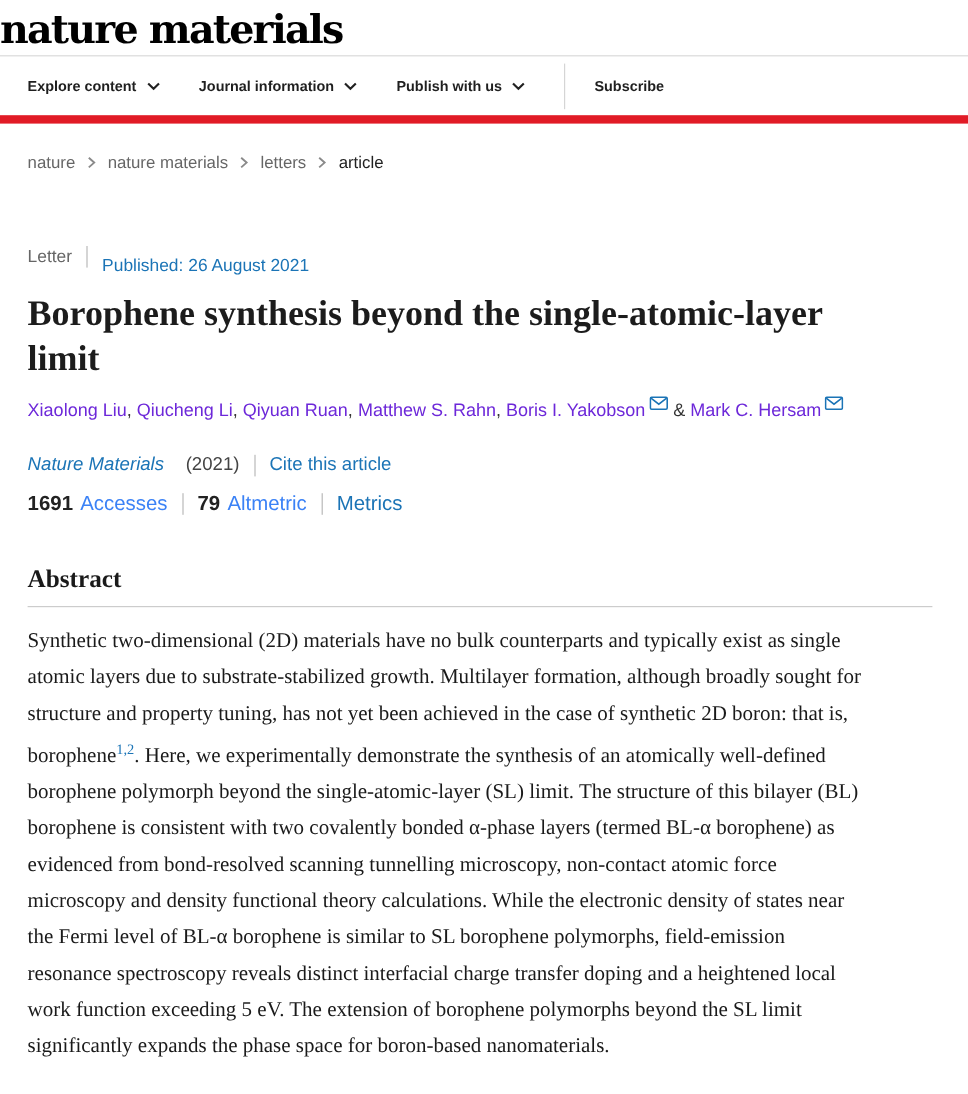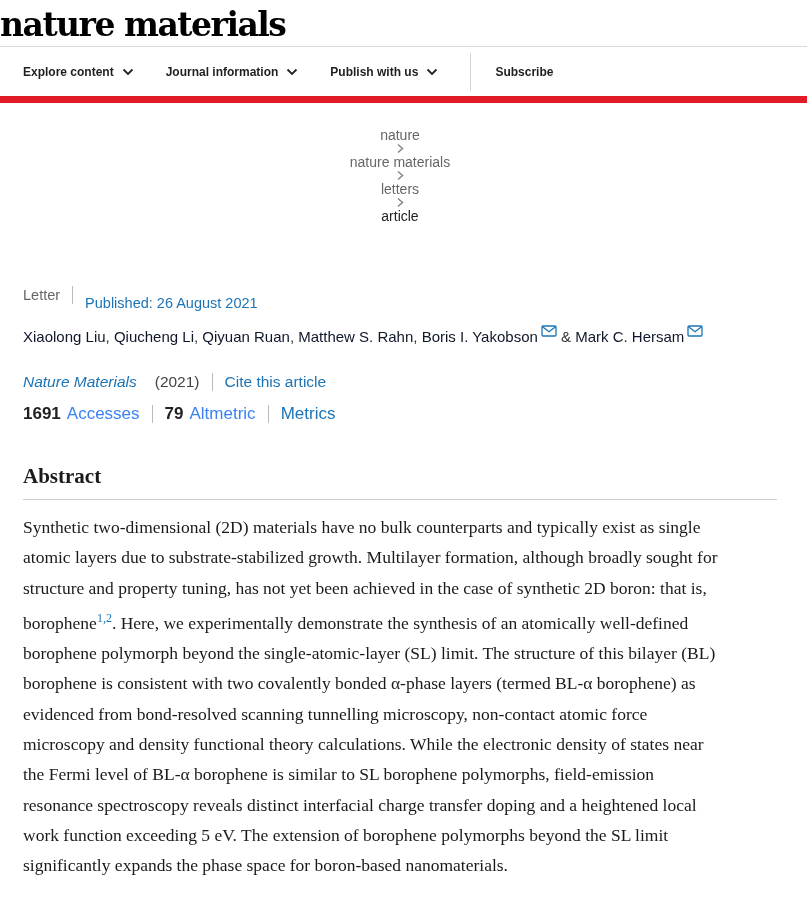--- a/index.html
+++ b/index.html
@@ -24,39 +24,39 @@
   }
   .nav-item {
     display:flex; align-items:center; gap:8px;
     font-weight:700; font-size:12px; color:#1f1f1f;
     margin-right:32px; cursor:pointer; white-space:nowrap;
   }
   .nav-divider { width:1px; height:38px; background:#d5d5d5; margin:0 24px 0 0; }
   .brand-bar { height:7px; background:#e11b26; }
 
   
-  .breadcrumb { margin-top:24px; display:flex; align-items:center; font-size:14px;flex-direction:column; }
+  .breadcrumb { margin-top:24px; display:flex; align-items:center; font-size:14px; }
   .crumb { color:#666; cursor:pointer; }
   .crumb.current { color:#222; cursor:default; }
   .crumb-sep { margin:0 10px; display:inline-flex; align-items:center; }
 
   
   .meta-row { margin-top:55px; display:flex; align-items:center; font-size:14.5px; }
   .type-label { color:#666; }
   .vline { width:1px; height:18px; background:#b9b9b9; margin:0 12px; }
   .published { color:#1b74b6;margin-top:16px; }
 
   .title {
     margin-top:13px; max-width:728px;
     font-family:"Liberation Serif", serif; font-weight:700;
     font-size:30px; line-height:37px; color:#1c1c1c;
   }
 
   .authors { margin-top:16px; font-size:15px; line-height:20px; }
-  .author-link { color:#0f172a; text-decoration:none; cursor:pointer; }
+  .author-link { color:#6d28d9; text-decoration:none; cursor:pointer; }
   .sep { color:#333; white-space:pre; }
   .envelope-icon { color:#1b74b6; transform:translateY(-5px); margin-left:3px; cursor:pointer; }
 
   .journal-row { margin-top:26px; display:flex; align-items:center; font-size:15.5px; }
   .journal-name { color:#1b74b6; font-style:italic; cursor:pointer; }
   .journal-year { color:#444; margin-left:18px; }
   .cite-link, .metrics-link { color:#1b74b6; cursor:pointer; }
 
   .metrics-row { margin-top:13px; display:flex; align-items:center; font-size:17px; }
   .metric-value { font-weight:700; color:#222; }
@@ -132,20 +132,21 @@
       </span>
     <span class="crumb current">article</span>
   </nav>
 
   <div class="container meta-row">
     <span class="type-label">Letter</span>
     <span class="vline"></span>
     <span class="published">Published: 26 August 2021</span>
   </div>
 
+  <h1 class="container title">Borophene synthesis beyond the single-atomic-layer limit</h1>
 
   <p class="container authors">
     <span><a class="author-link">Xiaolong Liu</a><span class="sep">, </span></span><span><a class="author-link">Qiucheng Li</a><span class="sep">, </span></span><span><a class="author-link">Qiyuan Ruan</a><span class="sep">, </span></span><span><a class="author-link">Matthew S. Rahn</a><span class="sep">, </span></span><span><a class="author-link">Boris I. Yakobson</a><span class="envelope-icon" style="display:inline-block"><svg width="16" height="12" viewBox="0 0 16 12">
             <rect x="1" y="1" width="14" height="10" rx="1" fill="none" stroke="currentColor" stroke-width="1.3"></rect>
             <path d="M1.5 1.8 L8 6.8 L14.5 1.8" fill="none" stroke="currentColor" stroke-width="1.3"></path>
           </svg></span><span class="sep"> &amp; </span></span><span><a class="author-link">Mark C. Hersam</a><span class="envelope-icon" style="display:inline-block"><svg width="16" height="12" viewBox="0 0 16 12">
             <rect x="1" y="1" width="14" height="10" rx="1" fill="none" stroke="currentColor" stroke-width="1.3"></rect>
             <path d="M1.5 1.8 L8 6.8 L14.5 1.8" fill="none" stroke="currentColor" stroke-width="1.3"></path>
           </svg></span></span>
   </p>

